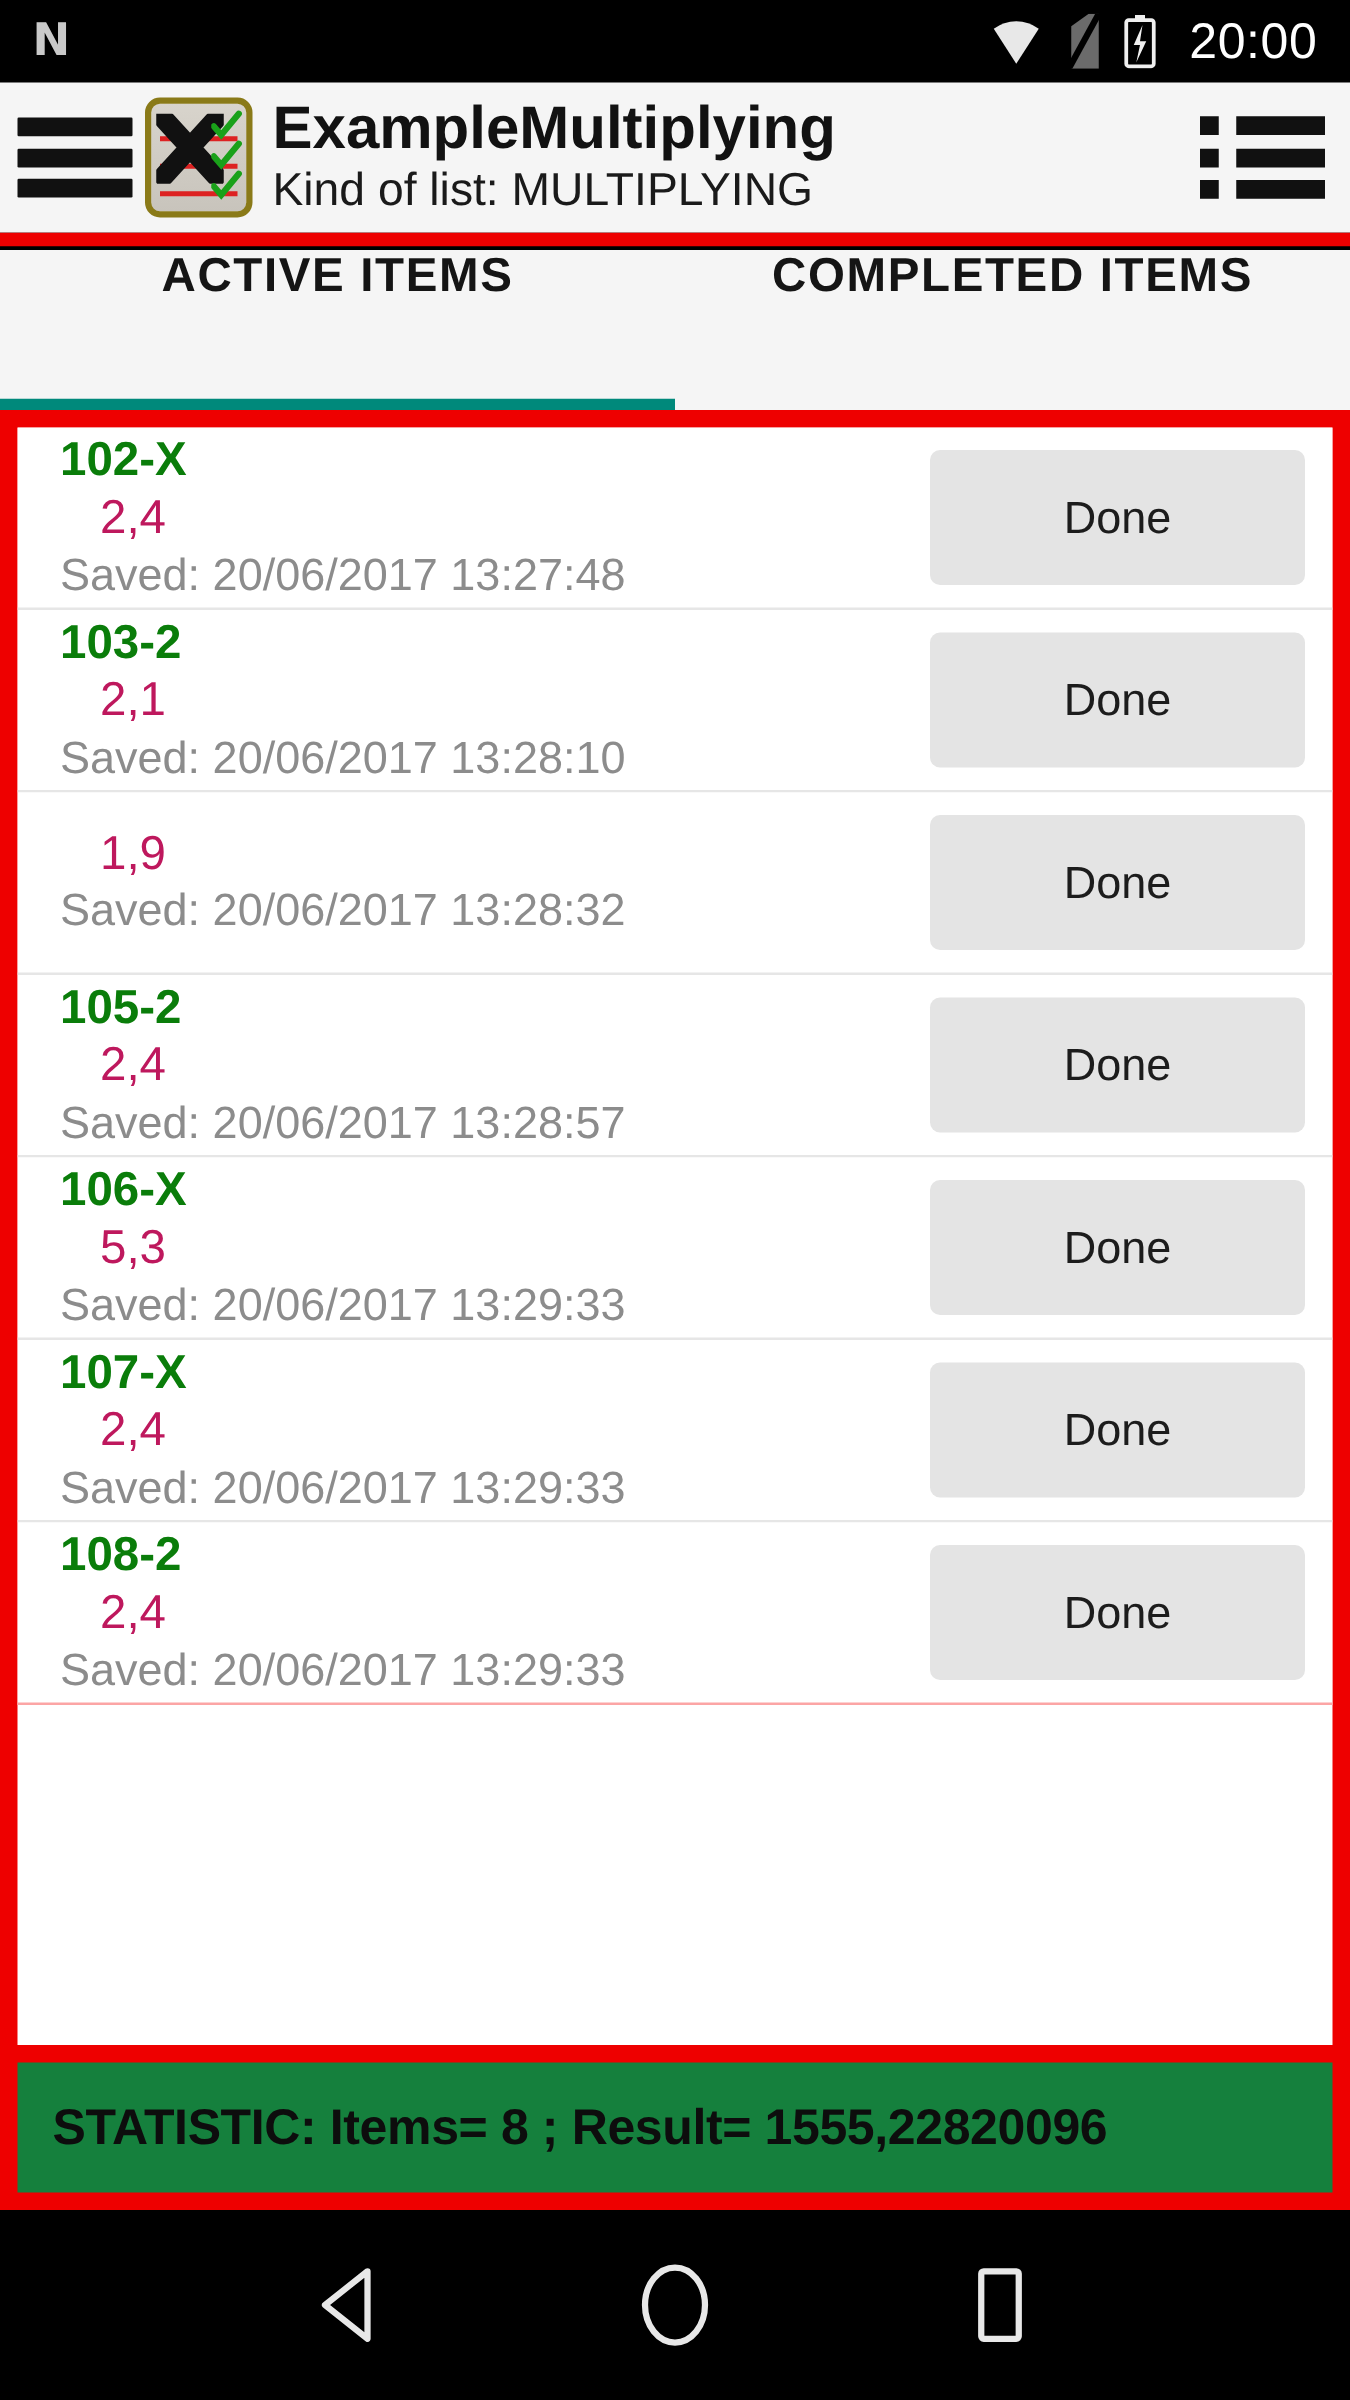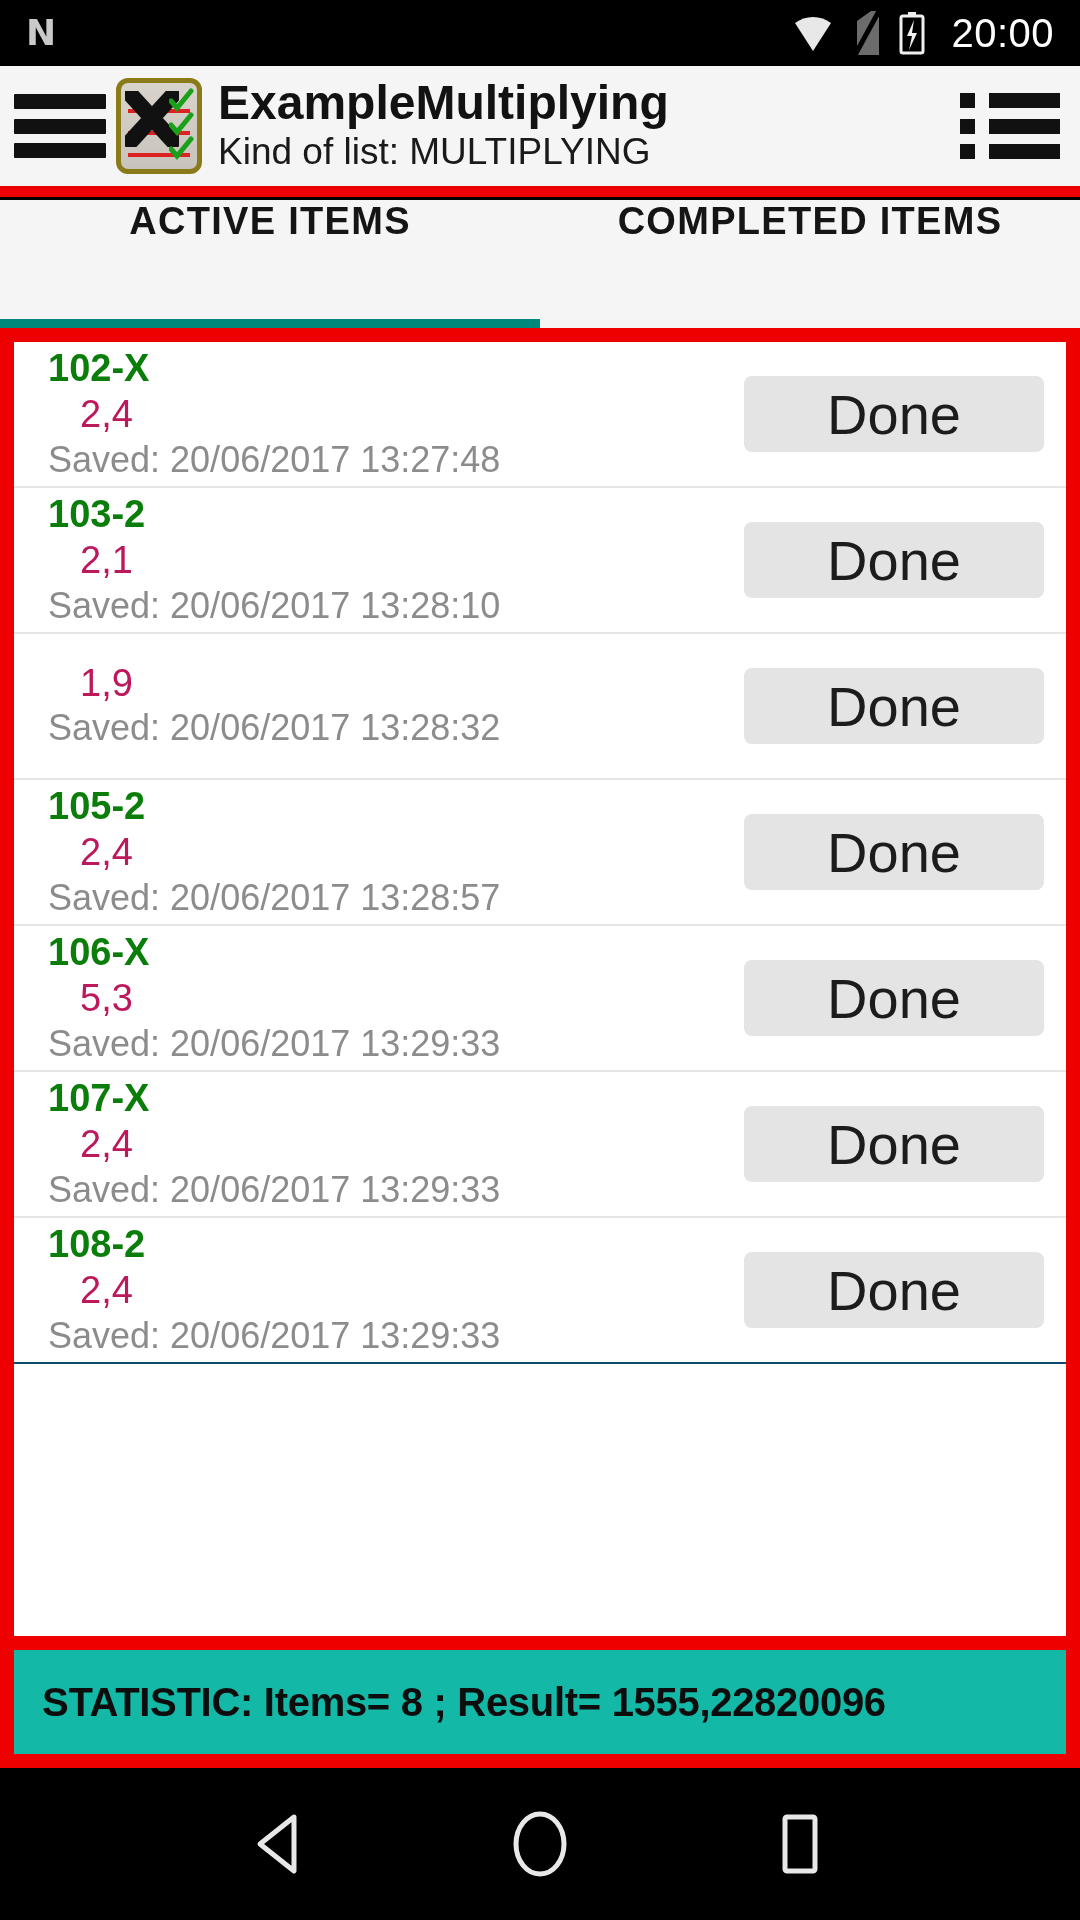--- a/index.html
+++ b/index.html
@@ -72,34 +72,34 @@
 
   
   .listframe {
     flex:1 1 auto; background:#ee0000; padding:14px 14px 0 14px;
     min-height:0; display:flex; flex-direction:column;
   }
   .listbody { background:#fff; flex:1 1 auto; overflow:hidden; min-height:0; }
 
   .row { display:flex; align-items:center; padding:0 22px 0 34px; height:146px;
          border-bottom:2px solid #e6e6e6; background:#fff; }
-  .row:last-child { border-bottom:2px solid #0c4a6e;gap:12px; }
+  .row:last-child { border-bottom:2px solid #fca5a5;gap:12px; }
   .rowtext { flex:1 1 auto; min-width:0; display:flex; flex-direction:column;
              justify-content:flex-start; }
   .r-title { font-size:38px; font-weight:bold; color:#0a7d0a; line-height:1.2;
              margin-bottom:1px; }
   .r-value { font-size:38px; color:#be185d; line-height:1.2;margin-left:32px; }
   .r-saved { font-size:36px; color:#8c8c8c; line-height:1.24; }
-  .donebtn { flex:0 0 300px; height:76px; background:#e4e4e4; border-radius:8px;
+  .donebtn { flex:0 0 300px; height:108px; background:#e4e4e4; border-radius:8px;
              display:flex; align-items:center; justify-content:center;
-             font-size:56px; color:#1c1c1c; margin-left:18px; }
+             font-size:36px; color:#1c1c1c; margin-left:18px; }
 
   
   .statwrap { flex:0 0 132px; background:#ee0000; padding:14px; }
-  .statbar { background:#14b8a6; height:100%; display:flex; align-items:center;
+  .statbar { background:#15803d; height:100%; display:flex; align-items:center;
              padding-left:28px; }
   .stattext { font-size:40px; font-weight:bold; color:#0d0d0d; letter-spacing:-0.3px;
               white-space:nowrap; }
 
   
   .navbar { flex:0 0 152px; background:#000; display:flex; align-items:center;
             justify-content:space-around; padding:0 150px; }
   .navbtn { width:120px; height:100px; display:flex; align-items:center;
             justify-content:center; }
 </style>

